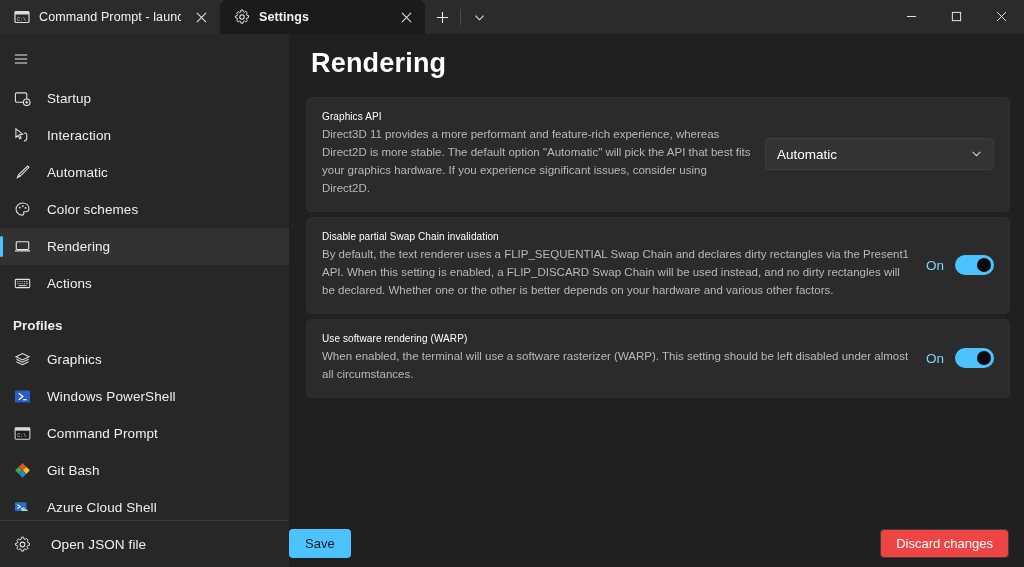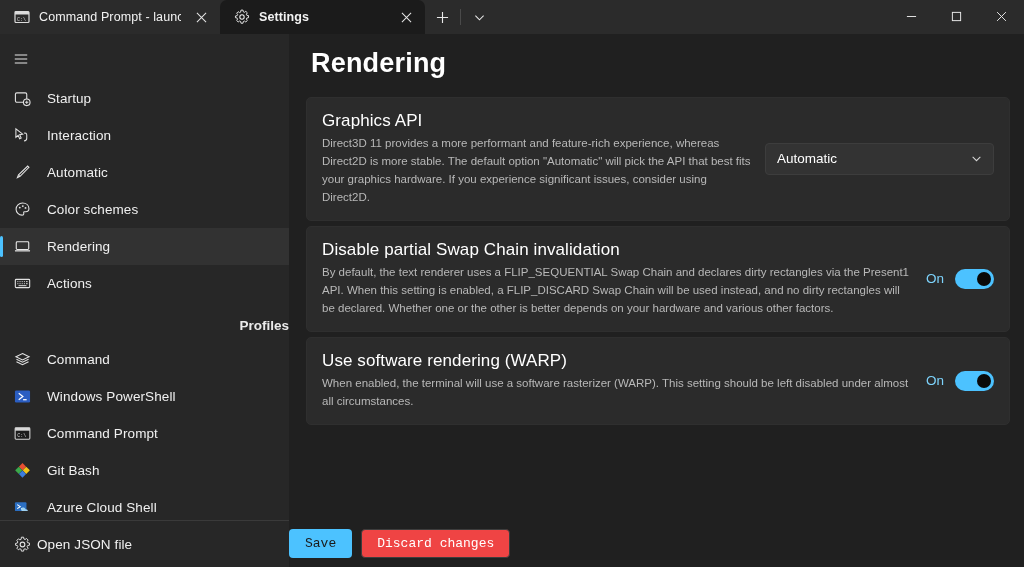--- a/index.html
+++ b/index.html
@@ -53,21 +53,21 @@
 
   
   .sidebar {
     position: absolute; left: 0; top: 34px; width: 289px; height: 533px;
     background: #272727;
   }
   .hamburger {
     width: 42px; height: 38px; display: flex; align-items: center;
     justify-content: center; margin-top: 6px; cursor: pointer;
   }
-  .nav { margin-top: 2px; text-align: right; }
+  .nav { margin-top: 2px; }
   .nav-item {
     height: 37px; display: flex; align-items: center; gap: 16px;
     padding-left: 13px; position: relative; cursor: pointer;
   }
   .nav-item.selected { background: #323232; }
   .nav-item.selected::before {
     content: ""; position: absolute; left: 0; top: 8px;
     width: 3px; height: 21px; background: #4cc2ff; border-radius: 2px;
   }
   .nav-icon {
@@ -82,42 +82,42 @@
   .sb-scroll {
     position: absolute; left: 289px; top: 41px; width: 2px; height: 402px;
     background: #9a9a9a;
   }
   .sidebar-divider {
     position: absolute; left: 0; bottom: 46px; width: 289px; height: 1px;
     background: #3a3a3a;
   }
   .json-row {
     position: absolute; left: 0; bottom: 0; width: 289px; height: 46px;
-    display: flex; align-items: center; gap: 6px; padding-left: 13px;
+    display: flex; align-items: center; gap: 20px; padding-left: 13px;
     cursor: pointer;
   }
 
   
   .main {
     position: absolute; left: 289px; top: 34px; width: 735px; height: 533px;
     background: #202020;
   }
   .page-title {
     font-size: 27px; font-weight: bold; color: #ffffff;
     padding: 14px 0 0 22px; letter-spacing: .2px;
   }
   .cards { padding: 18px 14px 0 17px; }
   .card {
     background: #2b2b2b; border-radius: 5px; margin-bottom: 5px;
     padding: 13px 15px 14px 15px; display: flex; align-items: center;
     border: 1px solid #2f2f2f;
   }
   .card-text { flex: 1; min-width: 0; padding-right: 12px; }
   .card-title {
-    font-size: 17px; color: #ffffff; margin-bottom: 3px; letter-spacing: .1px;
+    font-size: 10px; color: #ffffff; margin-bottom: 3px; letter-spacing: .1px;
   }
   .card-desc { font-size: 11.5px; color: #b8b8b8; line-height: 18px; }
   .control { flex: 0 0 auto; display: flex; align-items: center; gap: 11px; }
   .dropdown {
     width: 229px; height: 32px; background: #333333; border: 1px solid #3d3d3d;
     border-radius: 4px; display: flex; align-items: center;
     padding: 0 11px; cursor: pointer;
   }
   .dropdown-value { flex: 1; font-size: 13.5px; color: #ffffff; }
   .toggle-label { font-size: 13.5px; color: #7dd3fc; }
@@ -127,21 +127,21 @@
   }
   .toggle .knob {
     position: absolute; right: 3px; top: 3px; width: 14px; height: 14px;
     border-radius: 50%; background: #0a0a0a;
   }
 
   
   .footer {
     position: absolute; left: 289px; bottom: 0; width: 735px; height: 48px;
     background: #202020; display: flex; align-items: center;
-    justify-content: flex-start; gap: 9px; padding-right: 15px; font-family: Liberation Mono, monospace;
+    justify-content: space-between; gap: 9px; padding-right: 15px;
   }
   .btn {
     height: 29px; border-radius: 4px; font-size: 13px;
     display: flex; align-items: center; justify-content: center;
     padding: 0 15px; cursor: pointer; border: 1px solid transparent;
   }
   .btn-primary { background: #4cc2ff; color: #1a1a1a; }
   .btn-secondary { background: #ef4444; color: #ffffff; border-color: #3d3d3d; }
 </style>
 </head>
@@ -289,21 +289,21 @@
       <div class="section-head">Profiles</div>
 
       <div class="nav-item">
         <span class="nav-icon">
           <svg viewBox="0 0 18 18" width="17" height="17">
             <path d="M9 2.6 L16 6 L9 9.4 L2 6 Z" fill="none" stroke="#e2e2e2" stroke-width="1.1"></path>
             <path d="M2.6 8.8 L9 11.8 L15.4 8.8" fill="none" stroke="#e2e2e2" stroke-width="1.1"></path>
             <path d="M2.6 11.4 L9 14.4 L15.4 11.4" fill="none" stroke="#e2e2e2" stroke-width="1.1"></path>
           </svg>
         </span>
-        <span class="nav-label">Command</span>
+        <span class="nav-label">Graphics</span>
       </div>
 
       <div class="nav-item">
         <span class="nav-icon">
           <svg viewBox="0 0 18 18" width="17" height="17">
             <rect x="1" y="2.6" width="16" height="12.8" rx="1.4" fill="#2b5ec2"></rect>
             <path d="M5 5.6 L9.4 9 L5 12.4" fill="none" stroke="#ffffff" stroke-width="1.3"></path>
             <path d="M9.6 12.4 H13.4" stroke="#ffffff" stroke-width="1.3"></path>
           </svg>
         </span>

